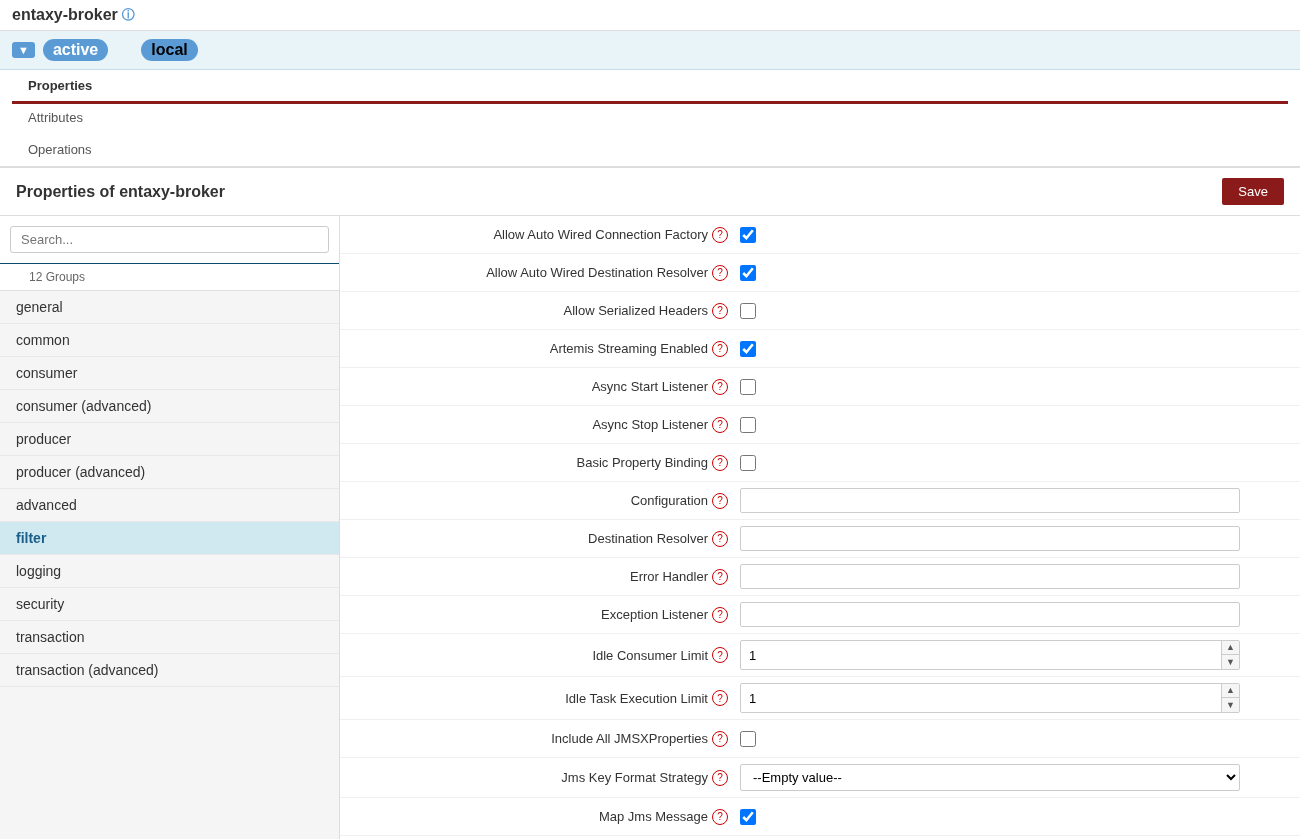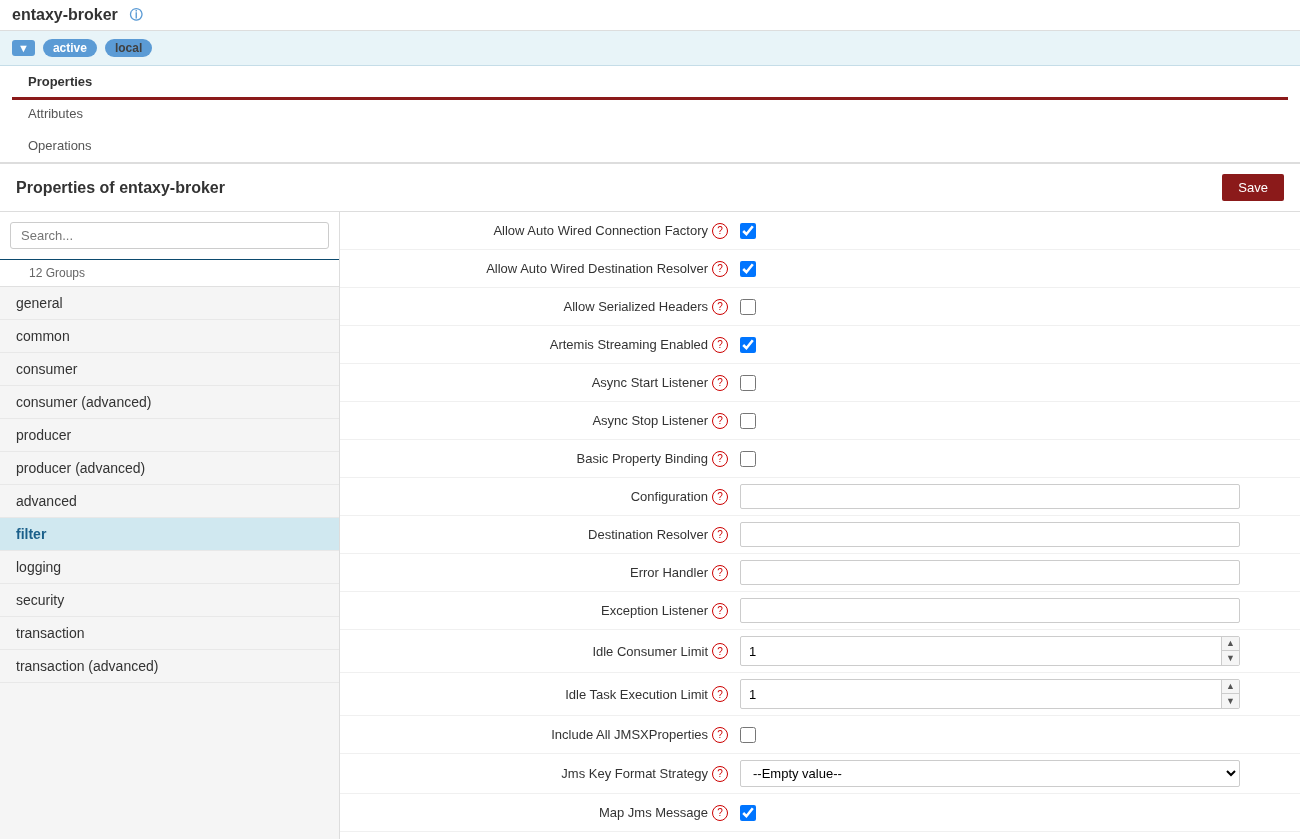--- a/index.html
+++ b/index.html
@@ -12,21 +12,21 @@
       padding: 6px 12px;
       border-bottom: 1px solid #ddd;
       background: #fff;
     }
     .app-title {
       font-size: 16px;
       font-weight: bold;
       color: #333;
       display: flex;
       align-items: center;
-      gap: 12px;
+      gap: 4px;
     }
     .app-title .info-icon {
       color: #5b9bd5;
       font-size: 13px;
       cursor: pointer;
     }
 
     
     .top-bar {
       display: flex;
@@ -41,30 +41,31 @@
       color: #fff;
       border: none;
       border-radius: 3px;
       padding: 2px 6px;
       cursor: pointer;
       font-size: 11px;
     }
     .badge {
       padding: 2px 10px;
       border-radius: 12px;
-      font-size: 12px;
+      font-size: 16px;
       font-weight: bold;
     }
     .badge-active {
       background: #5b9bd5;
       color: #fff;
     }
     .badge-local {
       background: #5b9bd5;
-      color: #404040;
+      color: #000000;
+      margin-left: 25px;
     }
 
     
     .tabs {
       display: flex;
       border-bottom: 2px solid #ddd;
       background: #fff;
       padding: 0 12px;
       flex-direction: column;
     }

